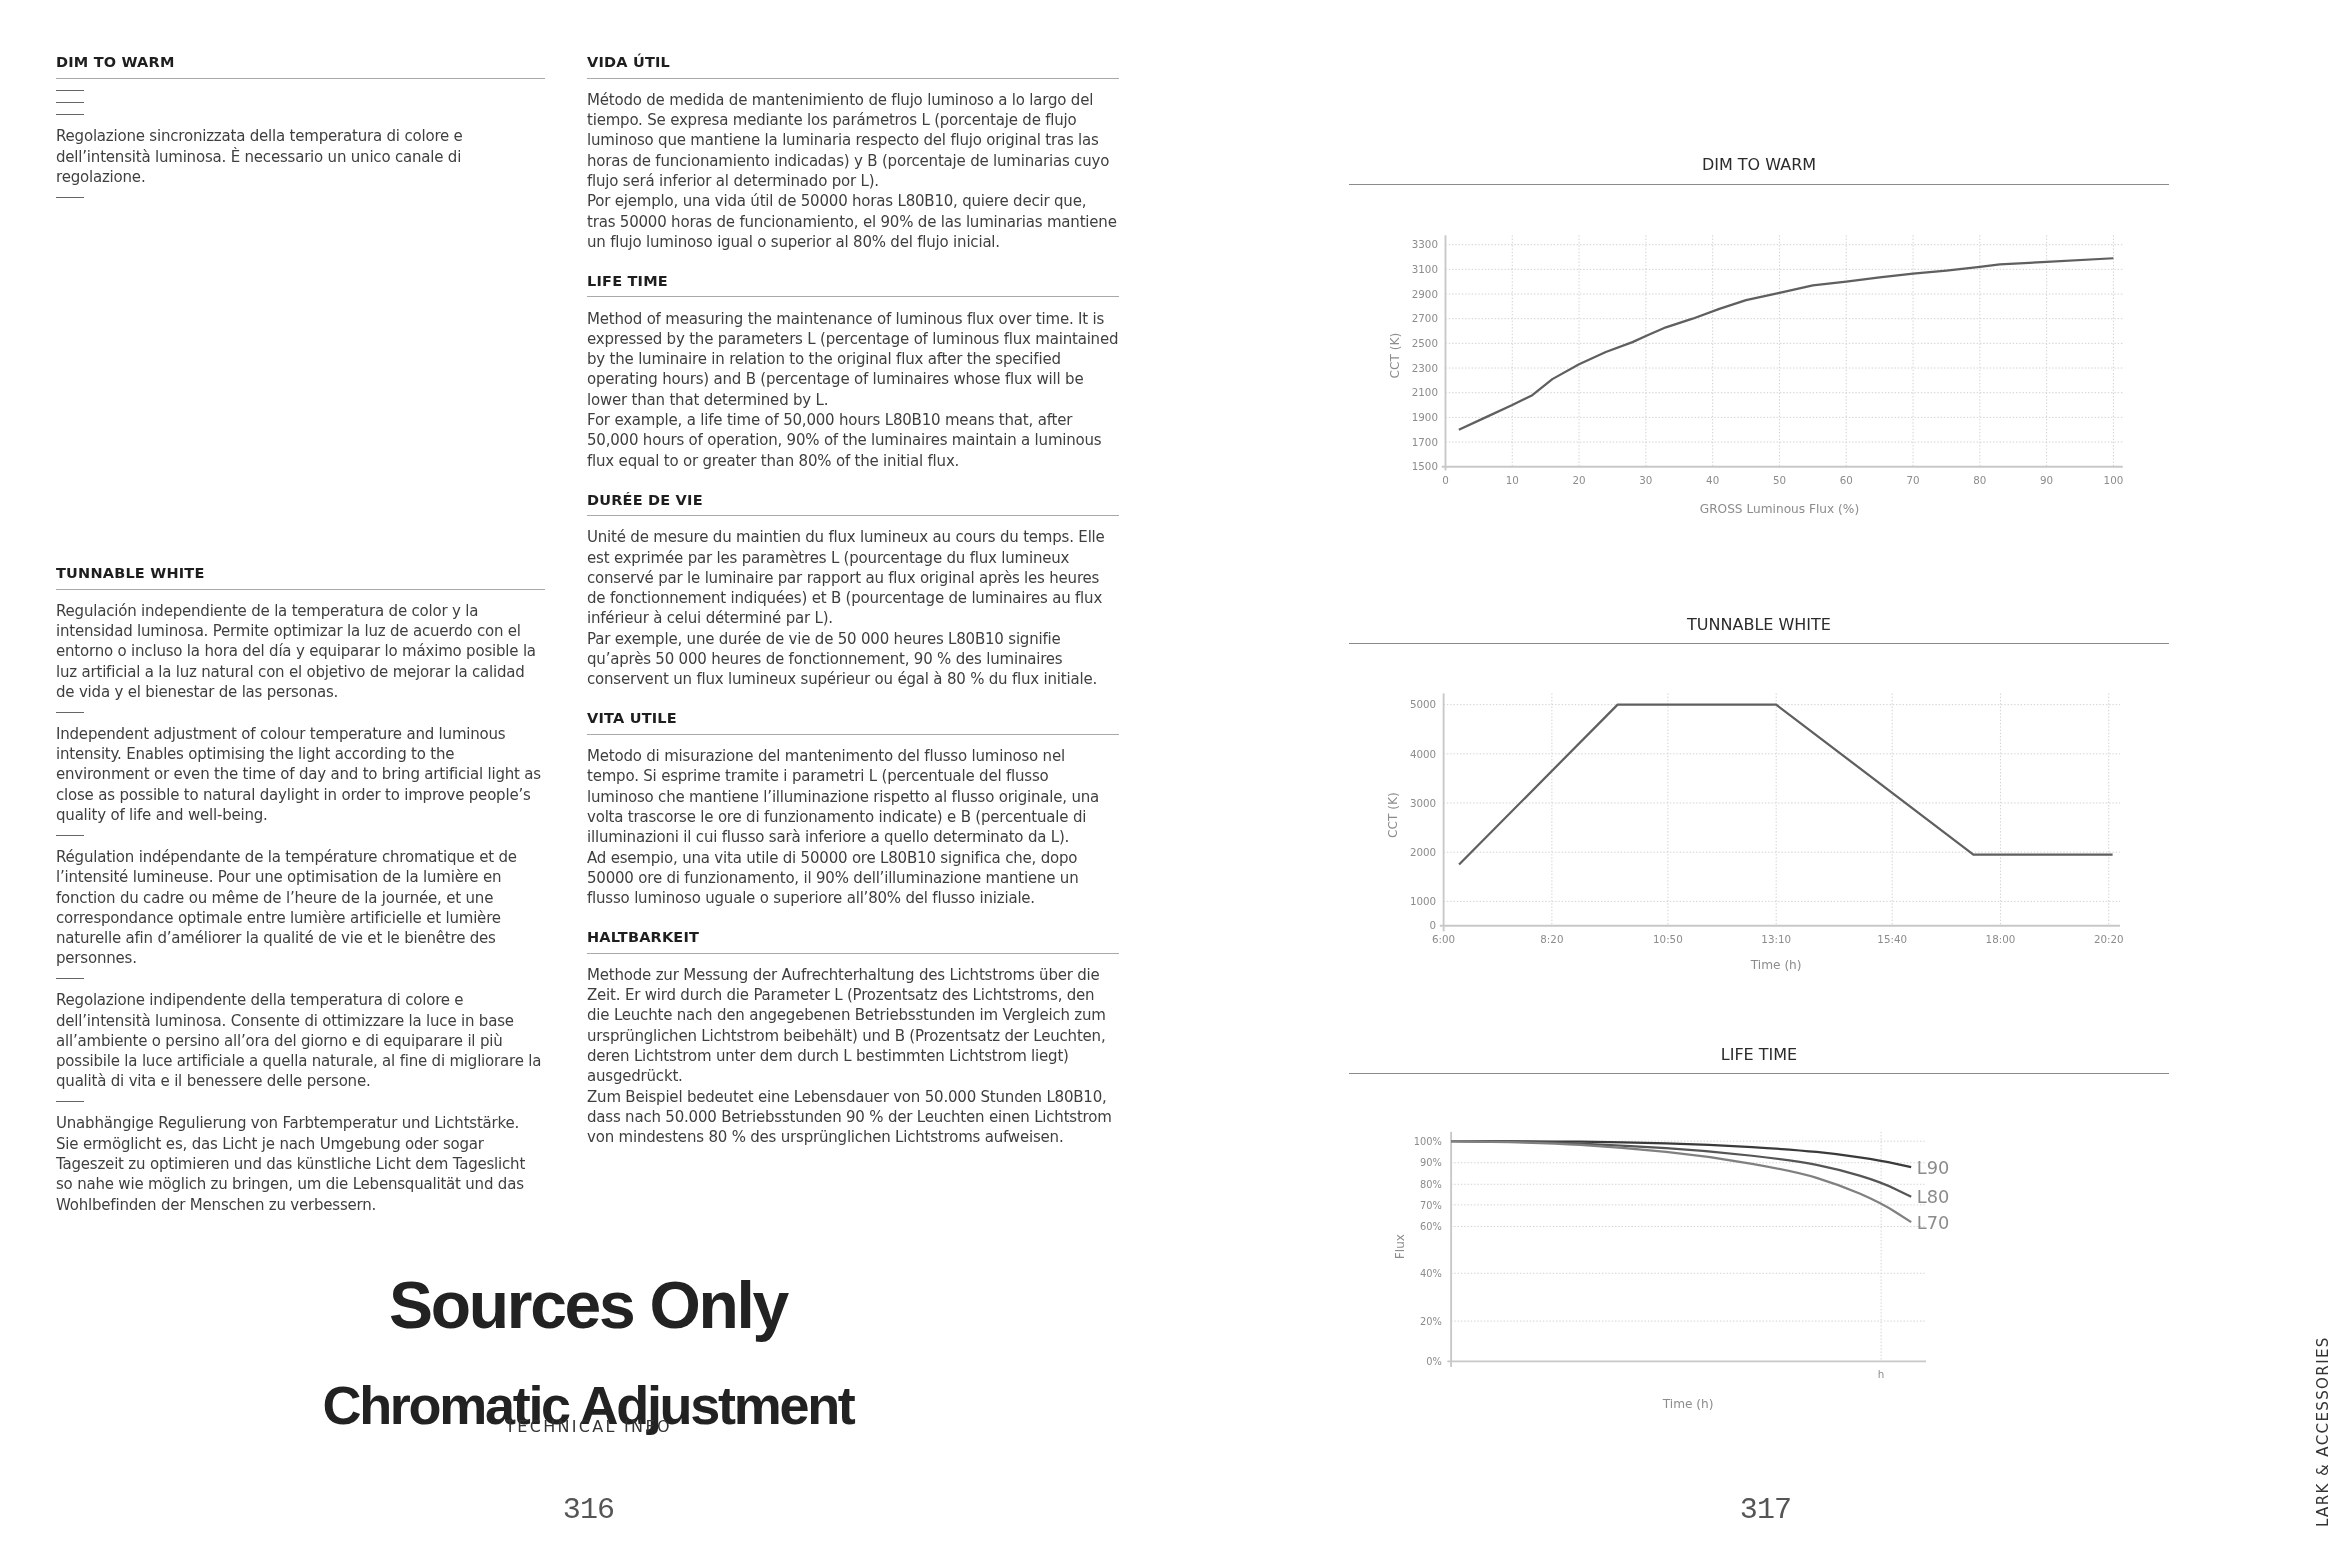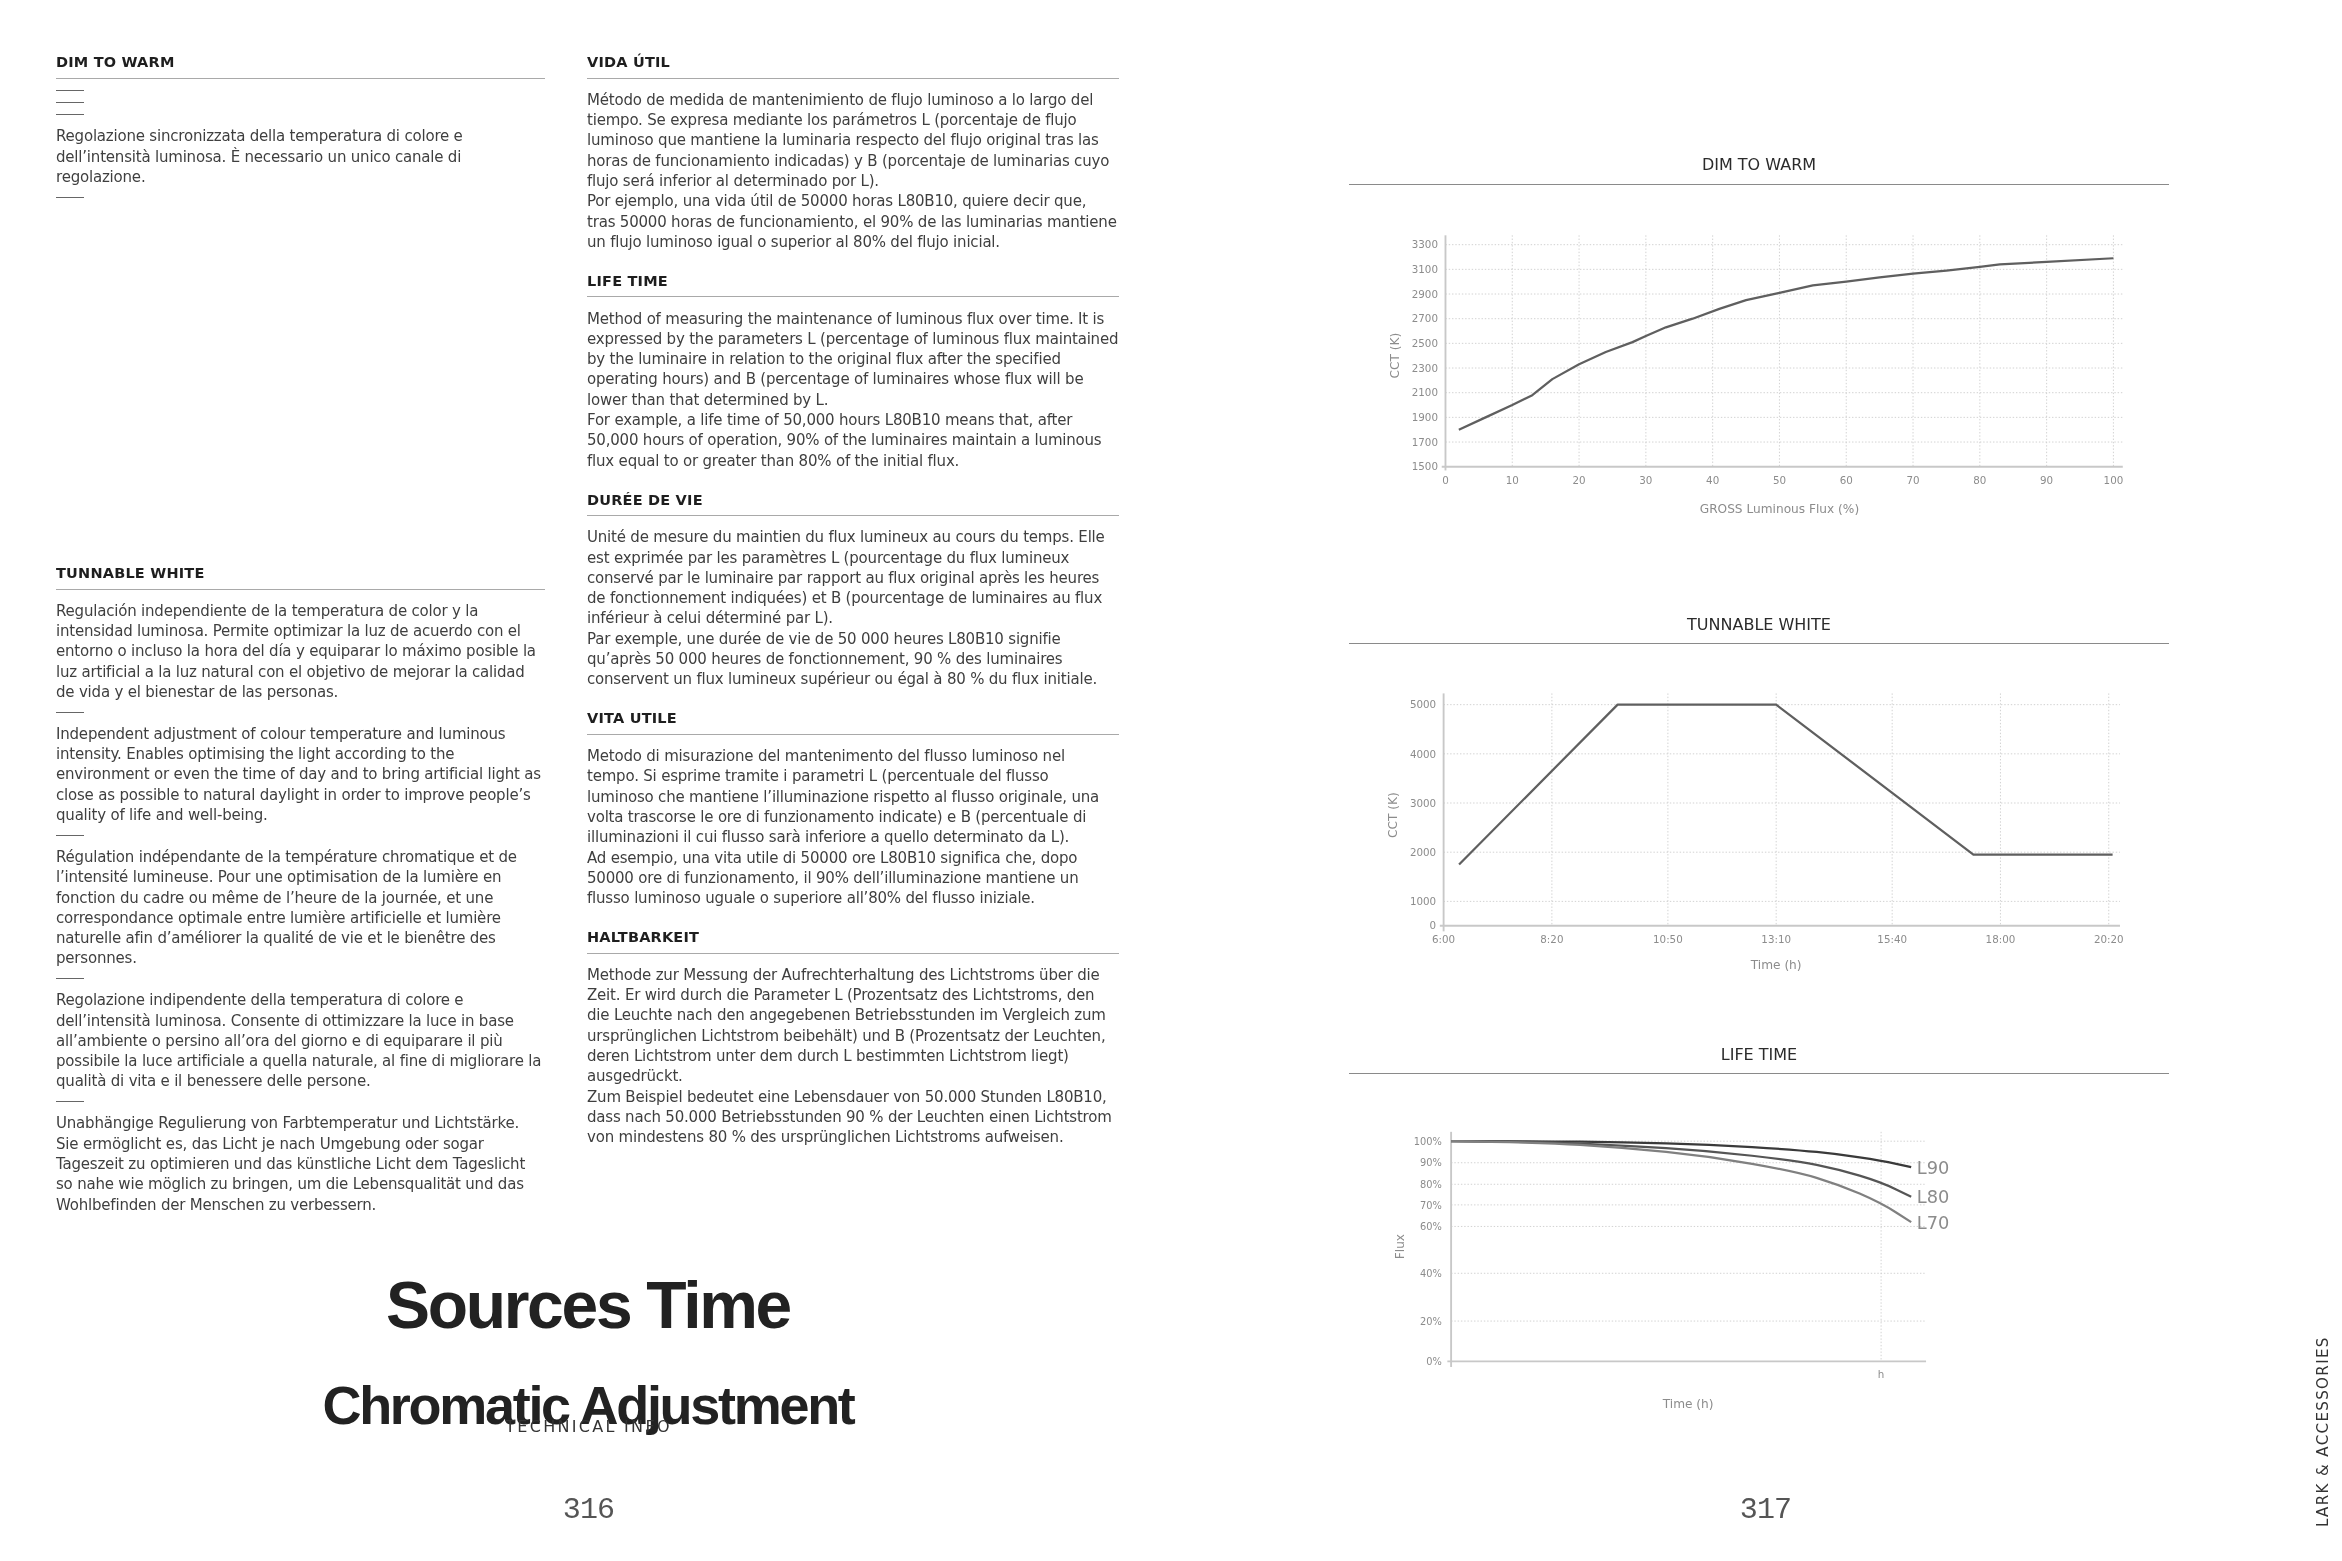--- a/index.html
+++ b/index.html
@@ -79,21 +79,21 @@
     <p class="para ml" style="white-space: pre-line;">Metodo di misurazione del mantenimento del flusso luminoso nel tempo. Si esprime tramite i parametri L (percentuale del flusso luminoso che mantiene l’illuminazione rispetto al flusso originale, una volta trascorse le ore di funzionamento indicate) e B (percentuale di illuminazioni il cui flusso sarà inferiore a quello determinato da L).
 Ad esempio, una vita utile di 50000 ore L80B10 significa che, dopo 50000 ore di funzionamento, il 90% dell’illuminazione mantiene un flusso luminoso uguale o superiore all’80% del flusso iniziale.</p>
   </div>
   <div class="mid-sec">
     <div class="sec-head">HALTBARKEIT</div>
     <p class="para ml" style="white-space: pre-line;">Methode zur Messung der Aufrechterhaltung des Lichtstroms über die Zeit. Er wird durch die Parameter L (Prozentsatz des Lichtstroms, den die Leuchte nach den angegebenen Betriebsstunden im Vergleich zum ursprünglichen Lichtstrom beibehält) und B (Prozentsatz der Leuchten, deren Lichtstrom unter dem durch L bestimmten Lichtstrom liegt) ausgedrückt.
 Zum Beispiel bedeutet eine Lebensdauer von 50.000 Stunden L80B10, dass nach 50.000 Betriebsstunden 90 % der Leuchten einen Lichtstrom von mindestens 80 % des ursprünglichen Lichtstroms aufweisen.</p>
   </div>
 </div>
 
-<div class="title" id="title-1">Sources Time</div>
+<div class="title" id="title-1">Sources Only</div>
 <div class="title" id="title-2">Chromatic Adjustment</div>
 <div id="subtitle">TECHNICAL INFO</div>
 
 <div class="pagenum" id="page-left">316</div>
 <div class="pagenum" id="page-right">317</div>
 <div id="side-label">LARK &amp; ACCESSORIES</div>
 
 <div class="chart-title" style="top:155px;">DIM TO WARM</div>
 <div class="chart-rule" style="top:184px;"></div>
 <div class="chart-title" style="top:615px;">TUNNABLE WHITE</div>

